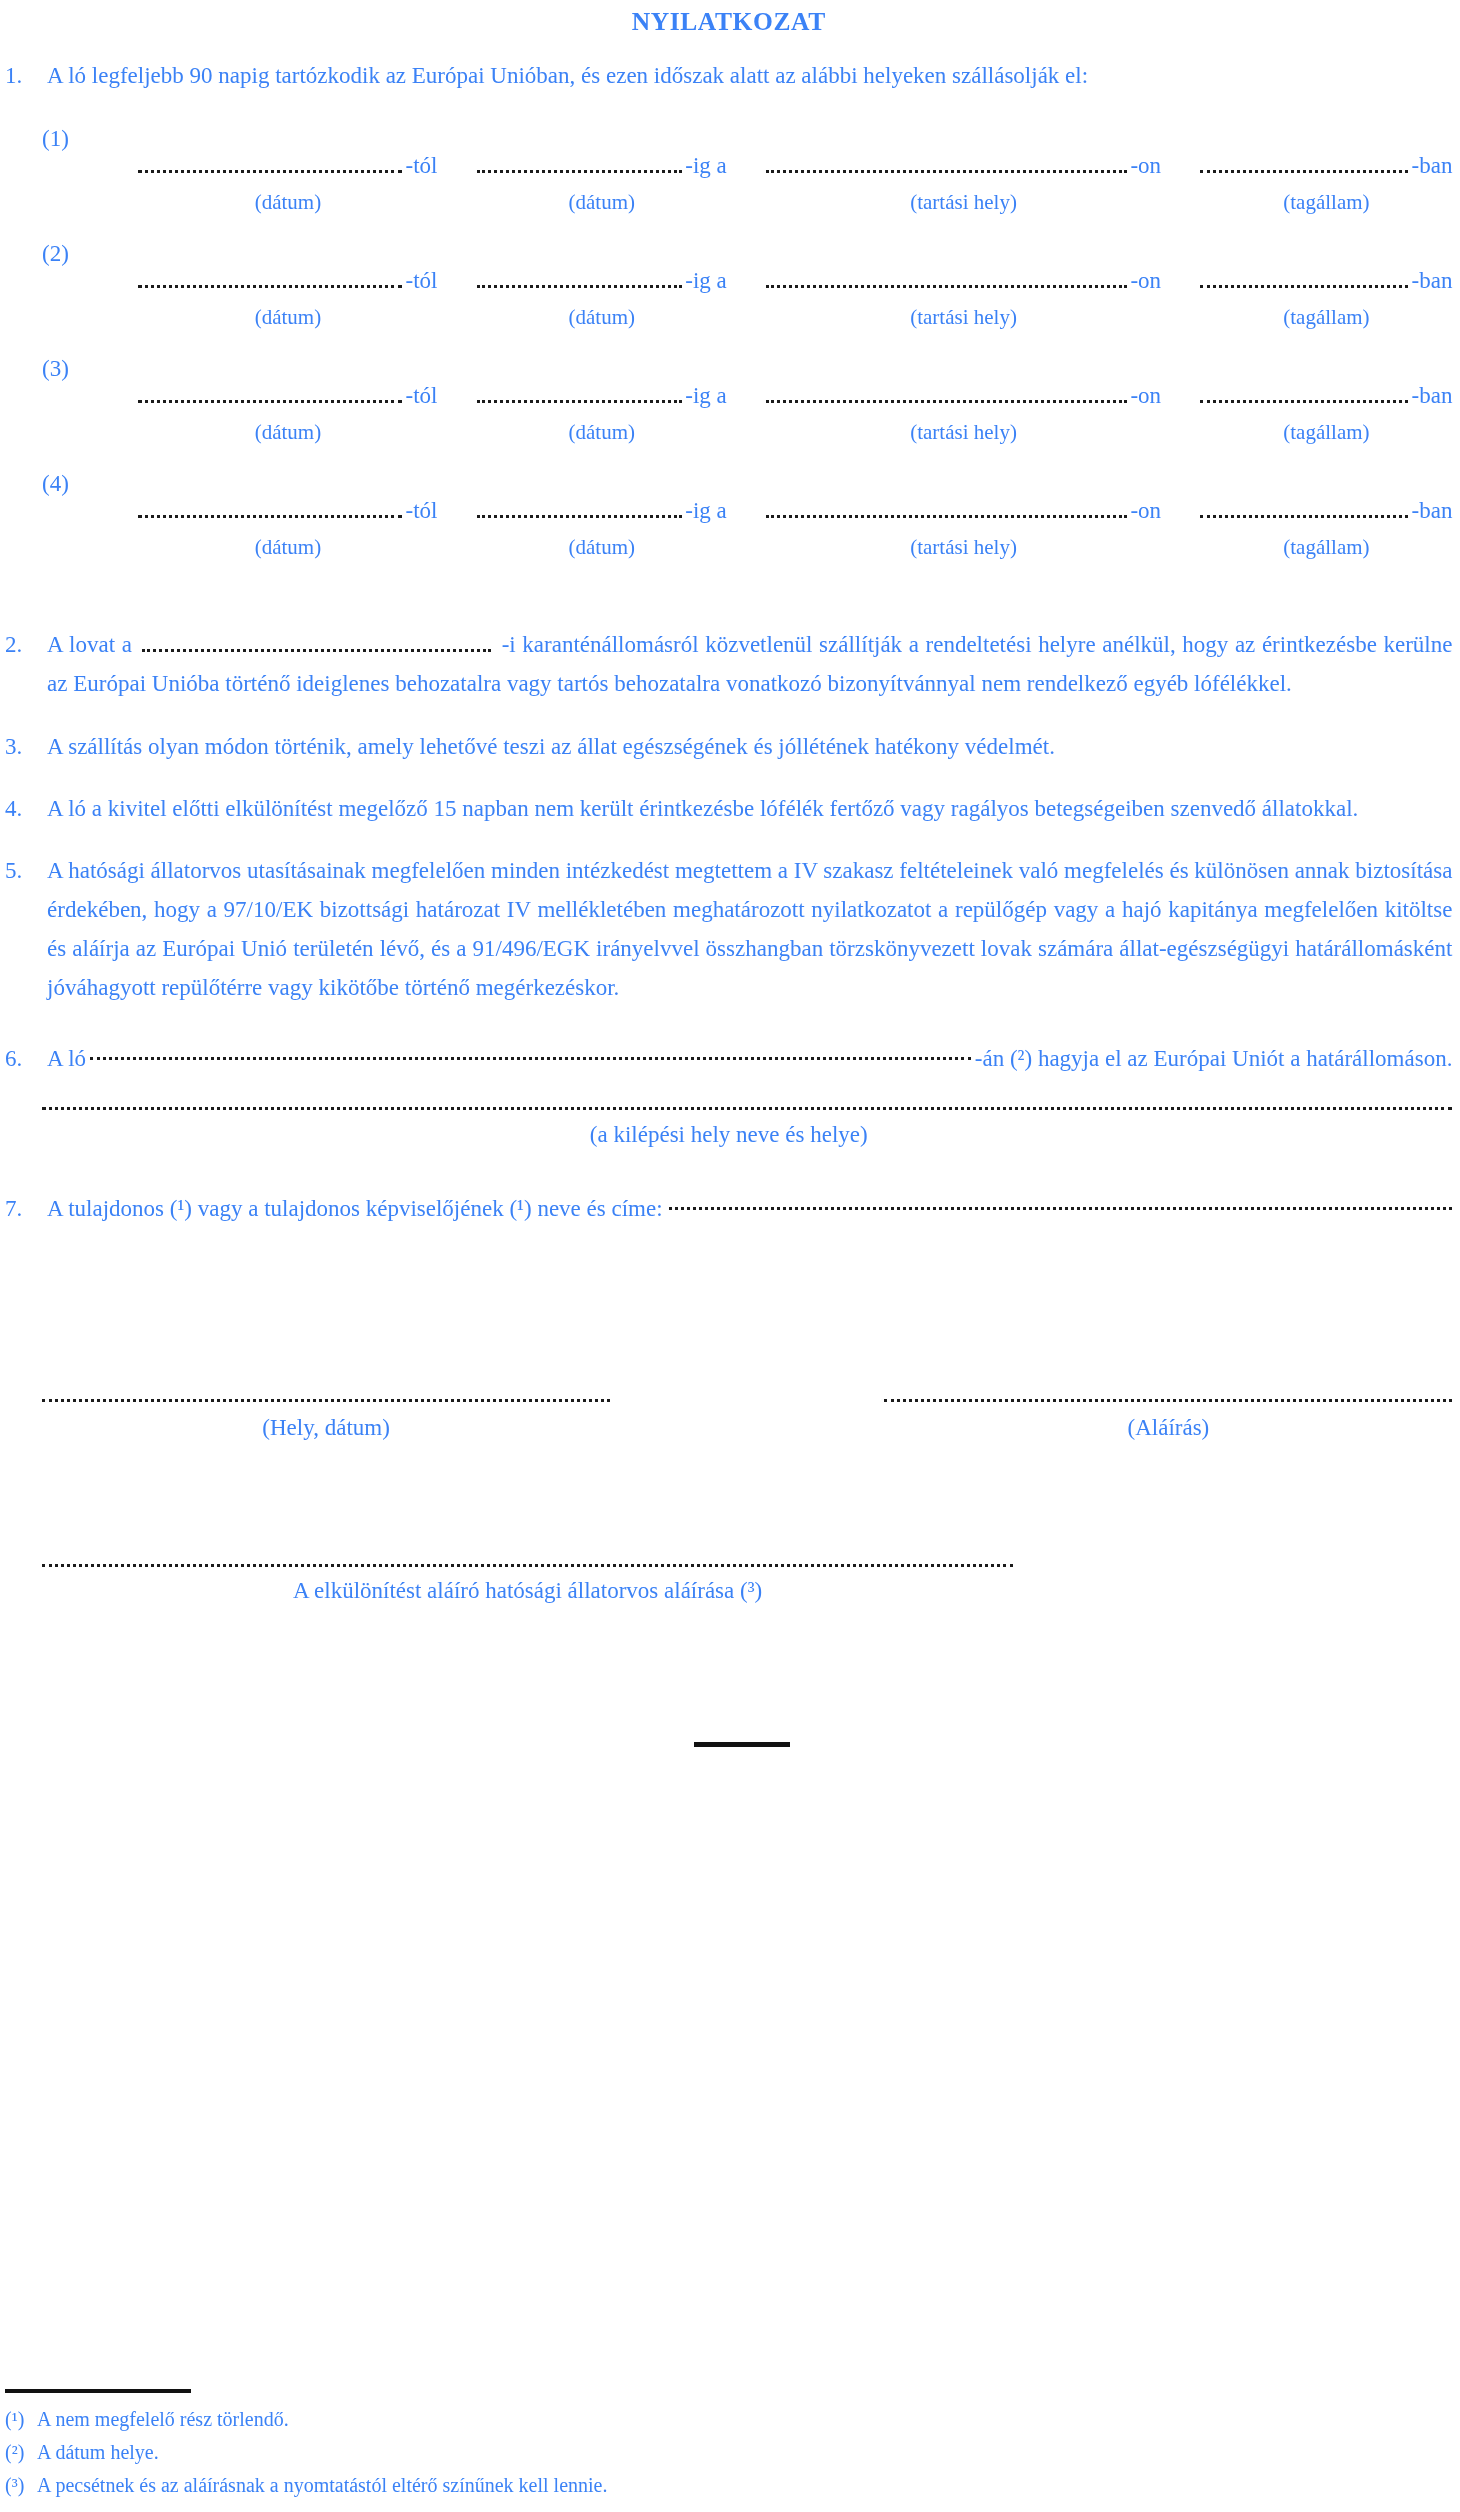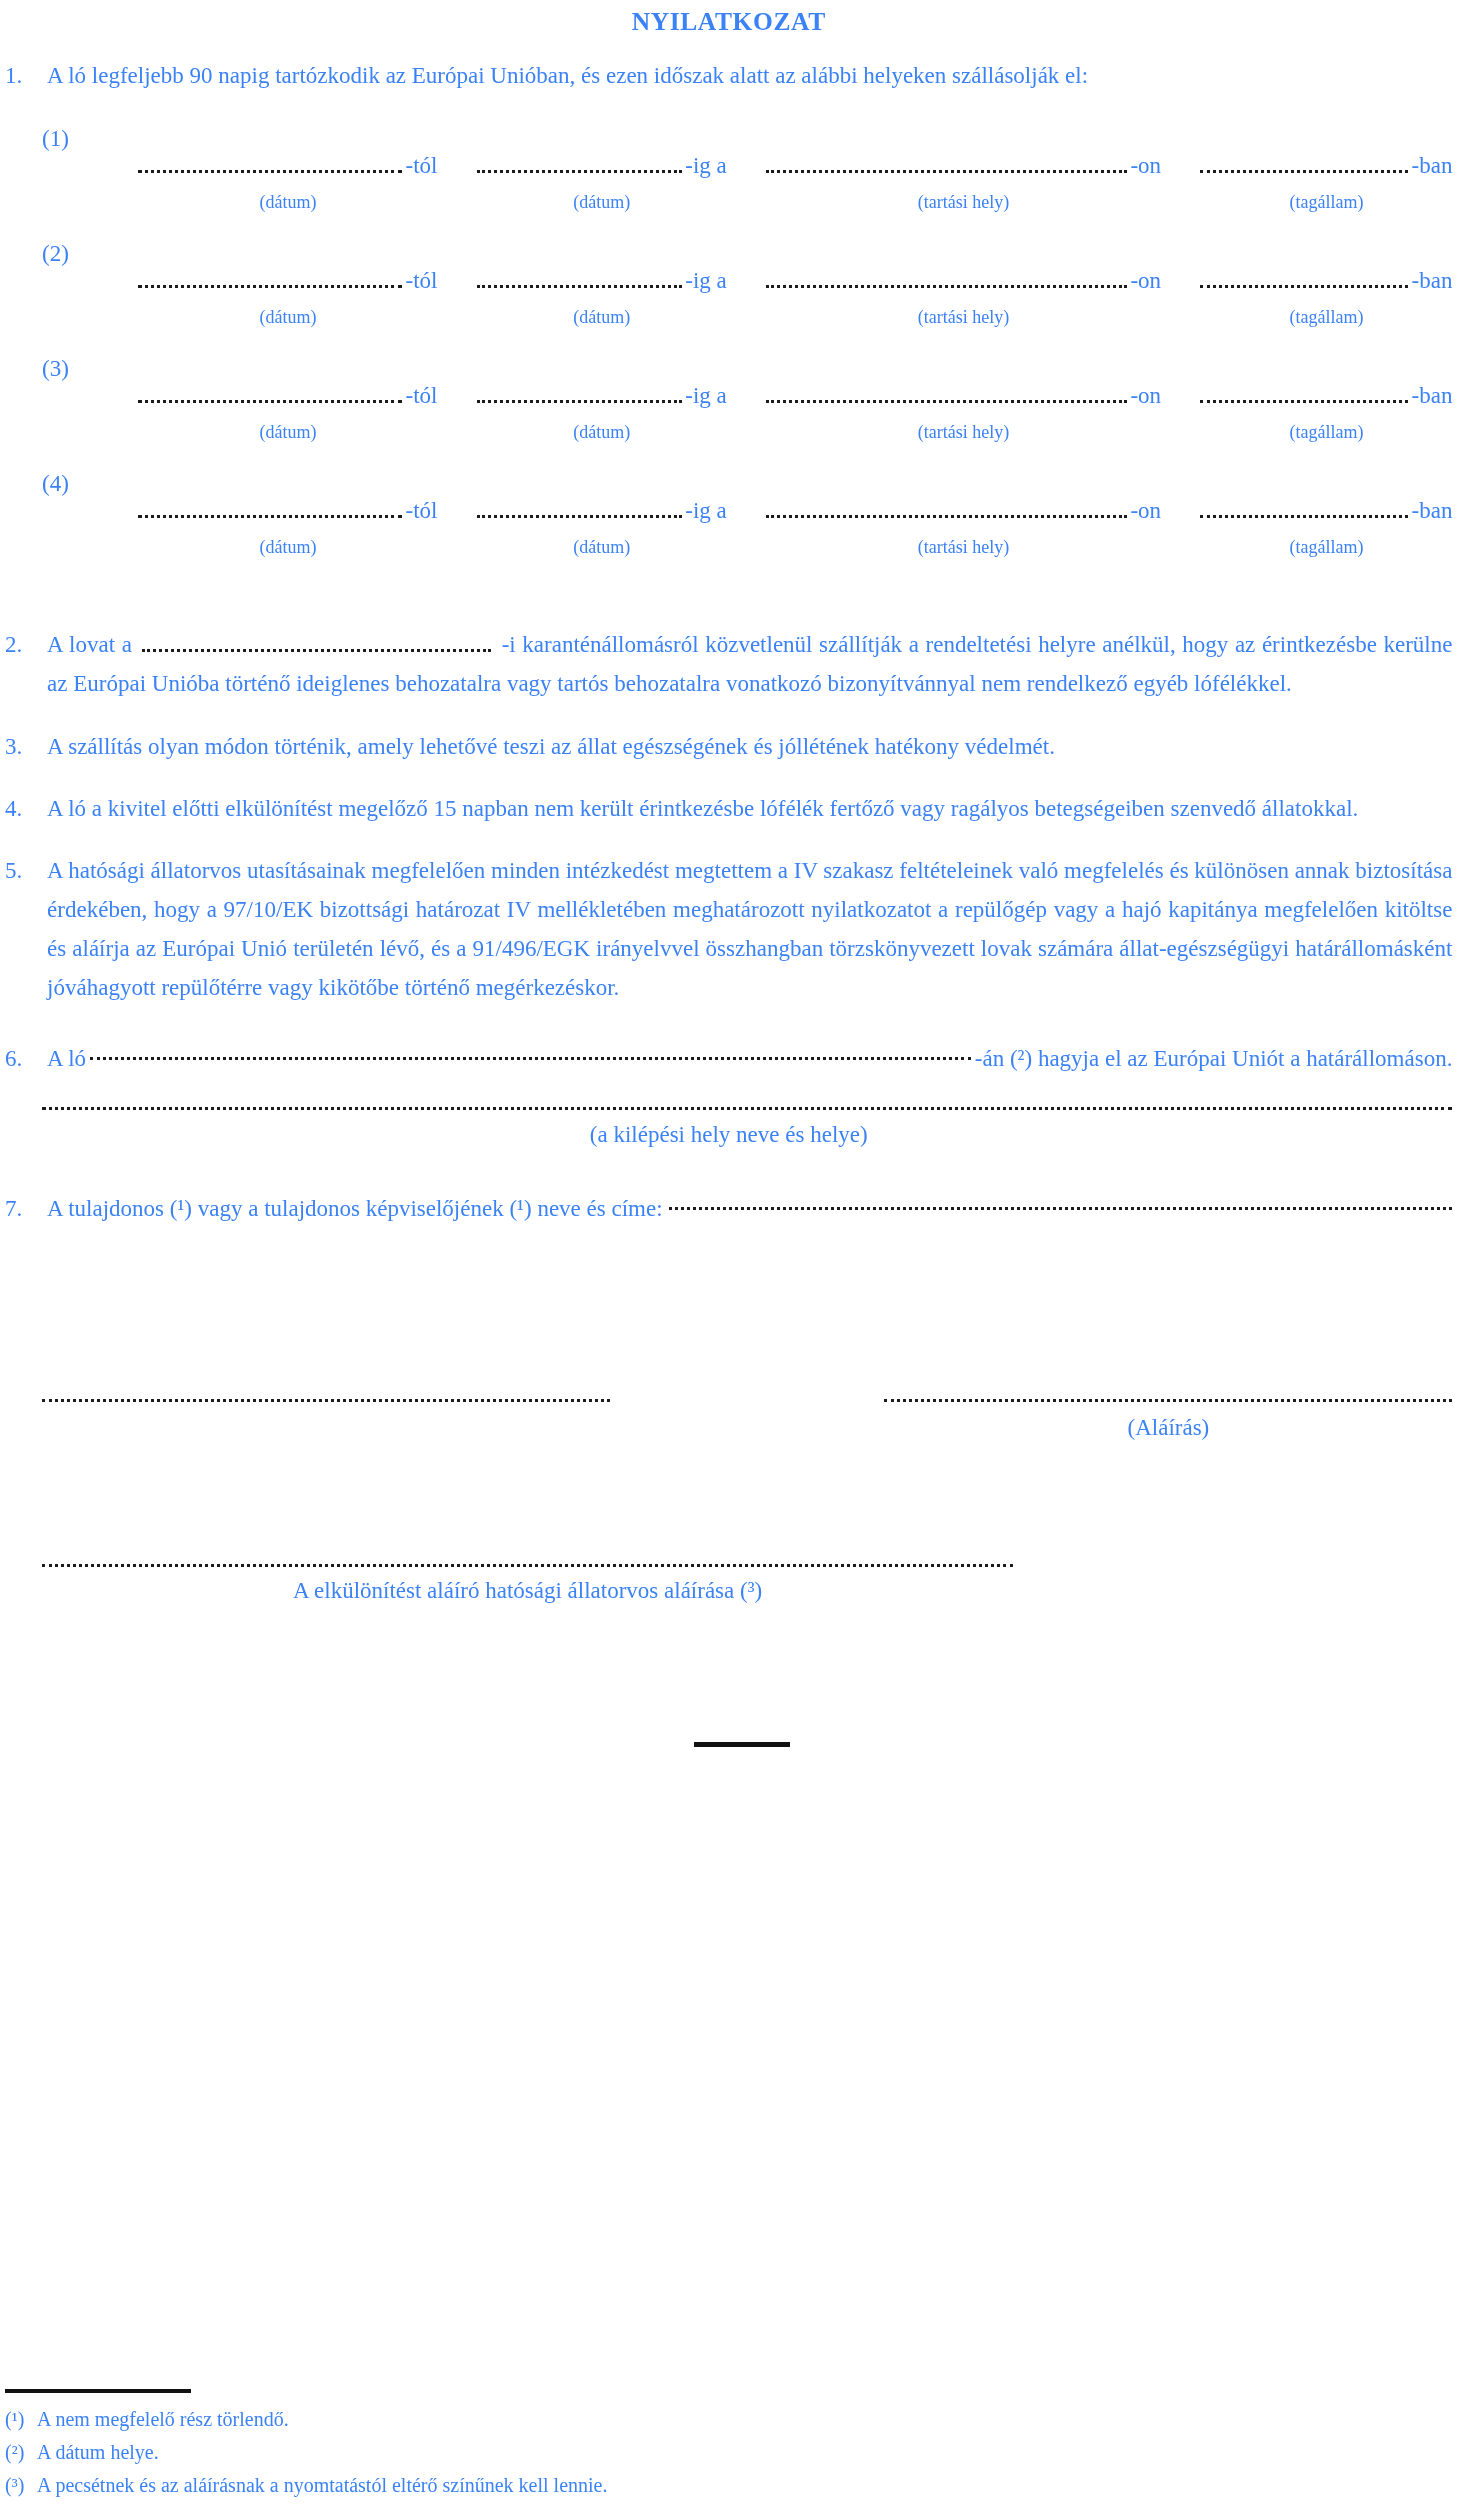--- a/index.html
+++ b/index.html
@@ -46,21 +46,21 @@
   .idots { display:inline-block; vertical-align:baseline; }
   .sfx { margin-left:3.2px; white-space:nowrap;margin-top:27px; }
 
   
   .slot-rows { margin-top:28px; margin-left:37px; }
   .slot-row { display:flex; justify-content:space-between; margin-bottom:21.7px; }
   .row-num { flex:0 0 57px; line-height:31px; }
   .slot-col { display:flex; flex-direction:column; }
   .slot-col .field { display:flex; align-items:baseline; line-height:31px; }
   .slot-col .field .dots { flex:1; }
-  .slot-label { text-align:center; font-size:18px; line-height:29px; margin-top:6.4px; }
+  .slot-label { text-align:center; font-size:21px; line-height:29px; margin-top:6.4px; }
   .c1 { flex:0 0 299px; }
   .c2 { flex:0 0 250px; }
   .c3 { flex:0 0 395px; }
   .c4 { flex:0 0 252px; }
 
   .inline-line { display:flex; align-items:center; line-height:39px; }
   .inline-line .dots { flex:1; }
   .nowrap { white-space:nowrap; }
 
   .exit-line { margin-top:29px; margin-left:37px; border-bottom:3.2px dotted #1b1b1b; height:1.9px; }
@@ -276,20 +276,21 @@
       <div class="inline-line">
         <span class="nowrap">A tulajdonos (¹) vagy a tulajdonos képviselőjének (¹) neve és címe:</span>
         <span class="dots" style="margin-left:6.4px;"></span>
       </div>
     </div>
   </div>
 
   <div class="signature">
     <div class="sig-col">
       <div class="sig-line"></div>
+      <div class="sig-caption">(Hely, dátum)</div>
     </div>
     <div class="sig-col">
       <div class="sig-line"></div>
       <div class="sig-caption">(Aláírás)</div>
     </div>
   </div>
 
   <div class="certificate">
     <div class="cert-line2"></div>
     <div class="cert-caption">A elkülönítést aláíró hatósági állatorvos aláírása (³)</div>

